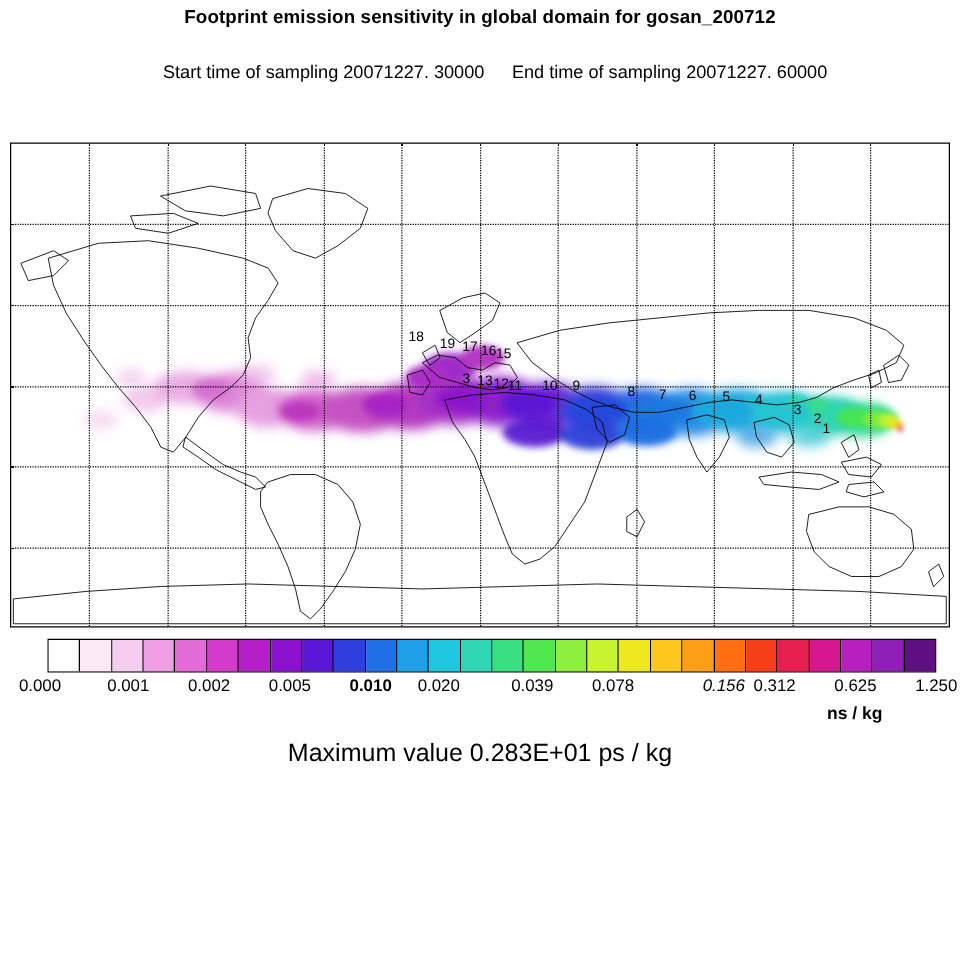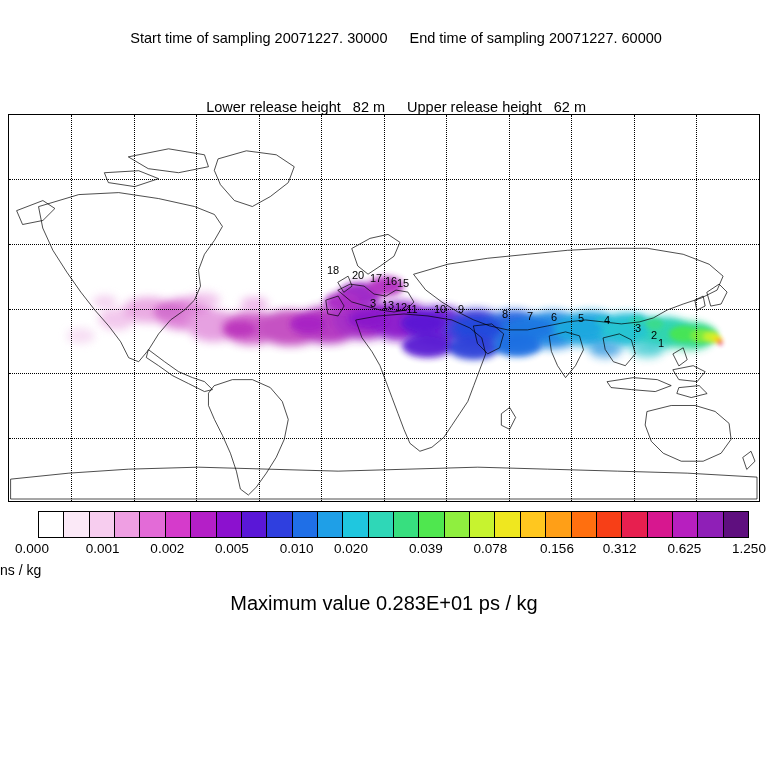--- a/index.html
+++ b/index.html
@@ -130,39 +130,41 @@
   .cb-label {
     position: absolute;
     font-size: 13.5px;
     transform: translateX(-50%);
     white-space: nowrap;
   }
   .cb-units {
     position: absolute;
     left: 0;
     top: 562px;
-    width: 768px;
-    text-align: left;
+    width: 706px;
+    text-align: right;
     font-size: 14px;
+    font-weight: bold;
   }
   .max-value {
     position: absolute;
     left: 0;
     top: 592px;
     width: 768px;
     text-align: center;
     font-size: 20px;
   }
 </style>
 </head>
 <body>
 
 <div class="page">
 
   <div class="titles">
+    <div class="title-main">Footprint emission sensitivity in global domain for gosan_200712</div>
     <div class="title-row">
       <span>Start time of sampling 20071227. 30000</span><span class="gap"></span><span>End time of sampling 20071227. 60000</span>
     </div>
     <div class="title-row">
       <span>Lower release height   82 m</span><span class="gap"></span><span>Upper release height   62 m</span>
     </div>
     <div class="title-row">Passive tracer used, meteorological data are from ECMWF</div>
   </div>
 
   <div class="map-frame">
@@ -323,21 +325,21 @@
                  L674 348 L656 340 L644 328 L638 312 Z"></path>
 
         <path d="M736 344 L744 338 L748 348 L740 356 Z"></path>
 
         <path d="M2 366 L60 360 L120 356 L190 354 L260 356 L330 358 L400 356 L470 354
                  L540 356 L610 358 L680 360 L750 364 L750 386 L2 386 Z"></path>
       </svg>
 
       <div class="marker-layer">
         <div class="marker" style="left:324px;top:155px">18</div>
-        <div class="marker" style="left:349px;top:160px">20</div>
+        <div class="marker" style="left:349px;top:160px">19</div>
         <div class="marker" style="left:367px;top:163px">17</div>
         <div class="marker" style="left:382px;top:166px">16</div>
         <div class="marker" style="left:394px;top:168px">15</div>
         <div class="marker" style="left:364px;top:188px">3</div>
         <div class="marker" style="left:379px;top:190px">13</div>
         <div class="marker" style="left:392px;top:192px">12</div>
         <div class="marker" style="left:403px;top:194px">11</div>
         <div class="marker" style="left:431px;top:194px">10</div>
         <div class="marker" style="left:452px;top:194px">9</div>
         <div class="marker" style="left:496px;top:199px">8</div>
@@ -381,25 +383,25 @@
         <div class="cb-cell" style="background: rgb(215, 23, 143);"></div>
         <div class="cb-cell" style="background: rgb(183, 31, 191);"></div>
         <div class="cb-cell" style="background: rgb(143, 31, 183);"></div>
         <div class="cb-cell" style="background: rgb(95, 15, 127);"></div>
       </div>
     <div class="cb-labels" id="cb-labels">
         <span class="cb-label" style="left: 24px;">0.000</span>
         <span class="cb-label" style="left: 94.6364px;">0.001</span>
         <span class="cb-label" style="left: 159.273px;">0.002</span>
         <span class="cb-label" style="left: 223.909px;">0.005</span>
-        <span class="cb-label" style="left: 288.545px;">0.010</span>
+        <span class="cb-label" style="left: 288.545px; font-weight: bold;">0.010</span>
         <span class="cb-label" style="left: 343px;">0.020</span>
         <span class="cb-label" style="left: 417.818px; text-align: right;">0.039</span>
         <span class="cb-label" style="left: 482.455px;">0.078</span>
-        <span class="cb-label" style="left: 549px;">0.156</span>
+        <span class="cb-label" style="left: 571px; font-style: italic;">0.156</span>
         <span class="cb-label" style="left: 611.727px;">0.312</span>
         <span class="cb-label" style="left: 676.364px;">0.625</span>
         <span class="cb-label" style="left: 741px;">1.250</span>
       </div>
   </div>
 
   <div class="cb-units">ns / kg</div>
   <div class="max-value">Maximum value  0.283E+01 ps / kg</div>
 
 </div>

